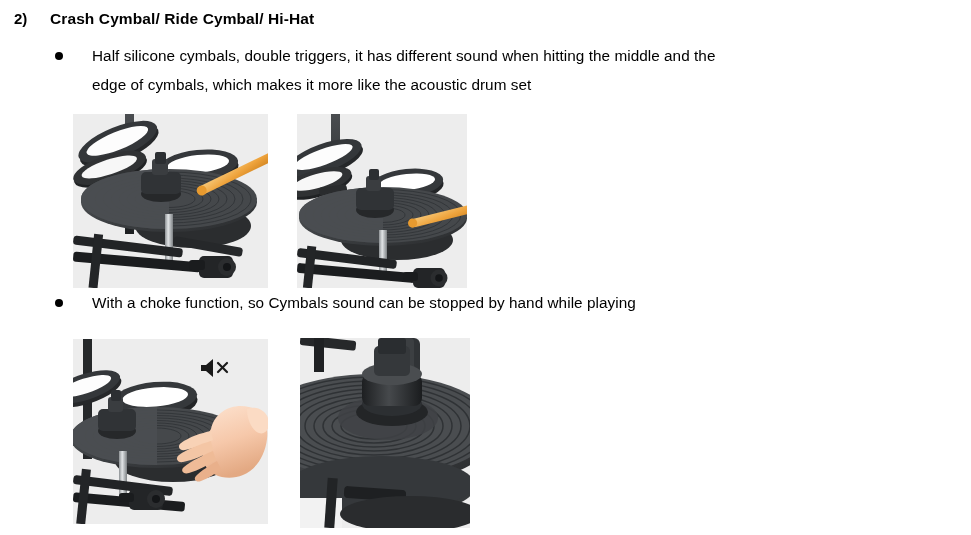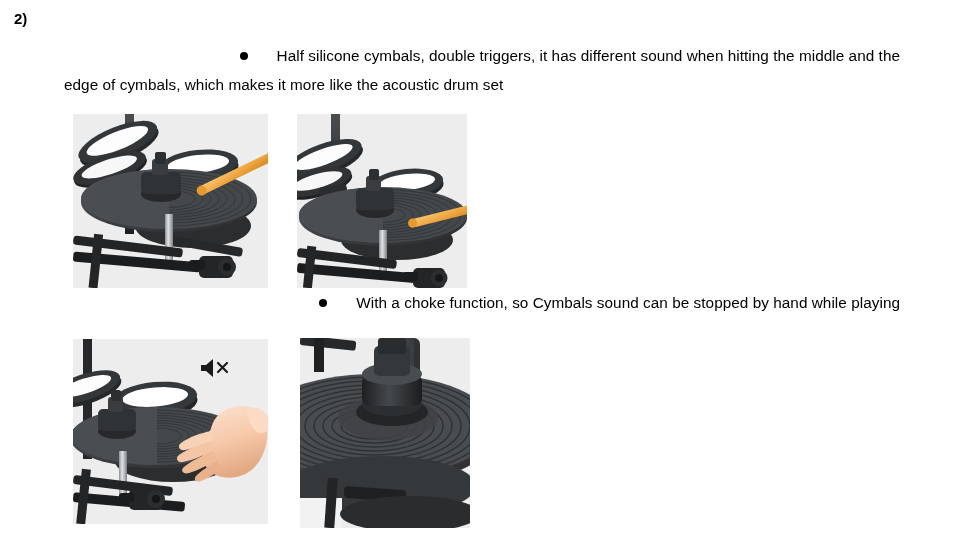--- a/index.html
+++ b/index.html
@@ -46,21 +46,20 @@
     position: absolute;
     left: 0;
     width: 900px;
   }
   .bullet-block.first { top: 41px; }
   .bullet-block.second { top: 288px; }
 
   .bullet-line {
     display: flex;
     align-items: flex-start;
-    justify-content: flex-end;
   }
   .bullet-dot {
     width: 92px;
     box-sizing: border-box;
     padding-left: 55px;
     font-size: 13px;
     line-height: 29px;
     color: #000;
   }
   .bullet-dot .dot {
@@ -73,21 +72,21 @@
     position: relative;
     top: -1px;
   }
   .bullet-text {
     font-size: 15.3px;
     line-height: 29px;
     letter-spacing: 0.05px;
     white-space: nowrap;
   }
   .bullet-cont {
-    padding-left: 64px;
+    padding-left: 92px;
     font-size: 15.3px;
     line-height: 29px;
     letter-spacing: 0.05px;
   }
 
   
   .photo {
     position: absolute;
     background: #ededed;
     overflow: hidden;
@@ -109,20 +108,21 @@
     display: flex;
     align-items: center;
   }
   .mute-badge svg { display: block; }
 </style>
 </head>
 <body>
 
 <div class="heading-row">
   <div class="heading-num">2)</div>
+  <div class="heading-text">Crash Cymbal/ Ride Cymbal/ Hi-Hat</div>
 </div>
 
 <div class="bullet-block first">
   <div class="bullet-line">
     <div class="bullet-dot"><span class="dot"></span></div>
     <div class="bullet-text">Half silicone cymbals, double triggers, it has different sound when hitting the middle and the</div>
   </div>
   <div class="bullet-cont">edge of cymbals, which makes it more like the acoustic drum set</div>
 </div>
 

